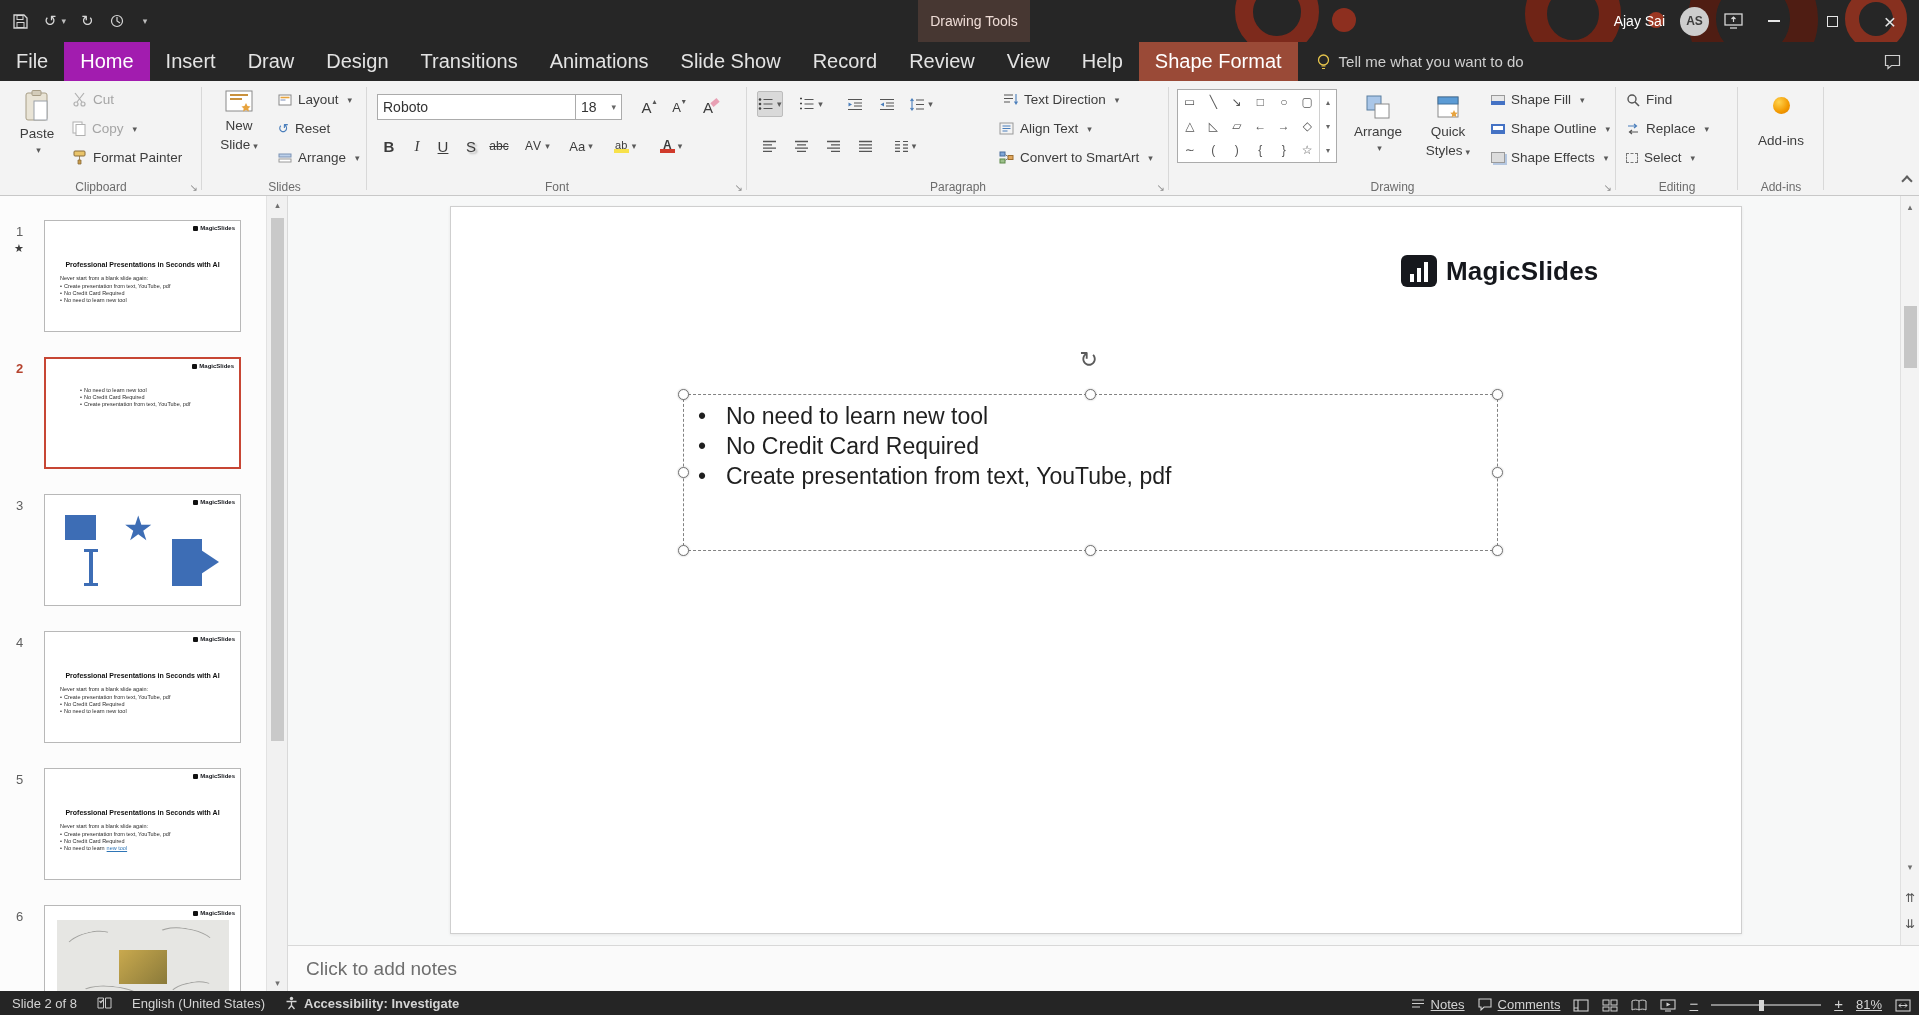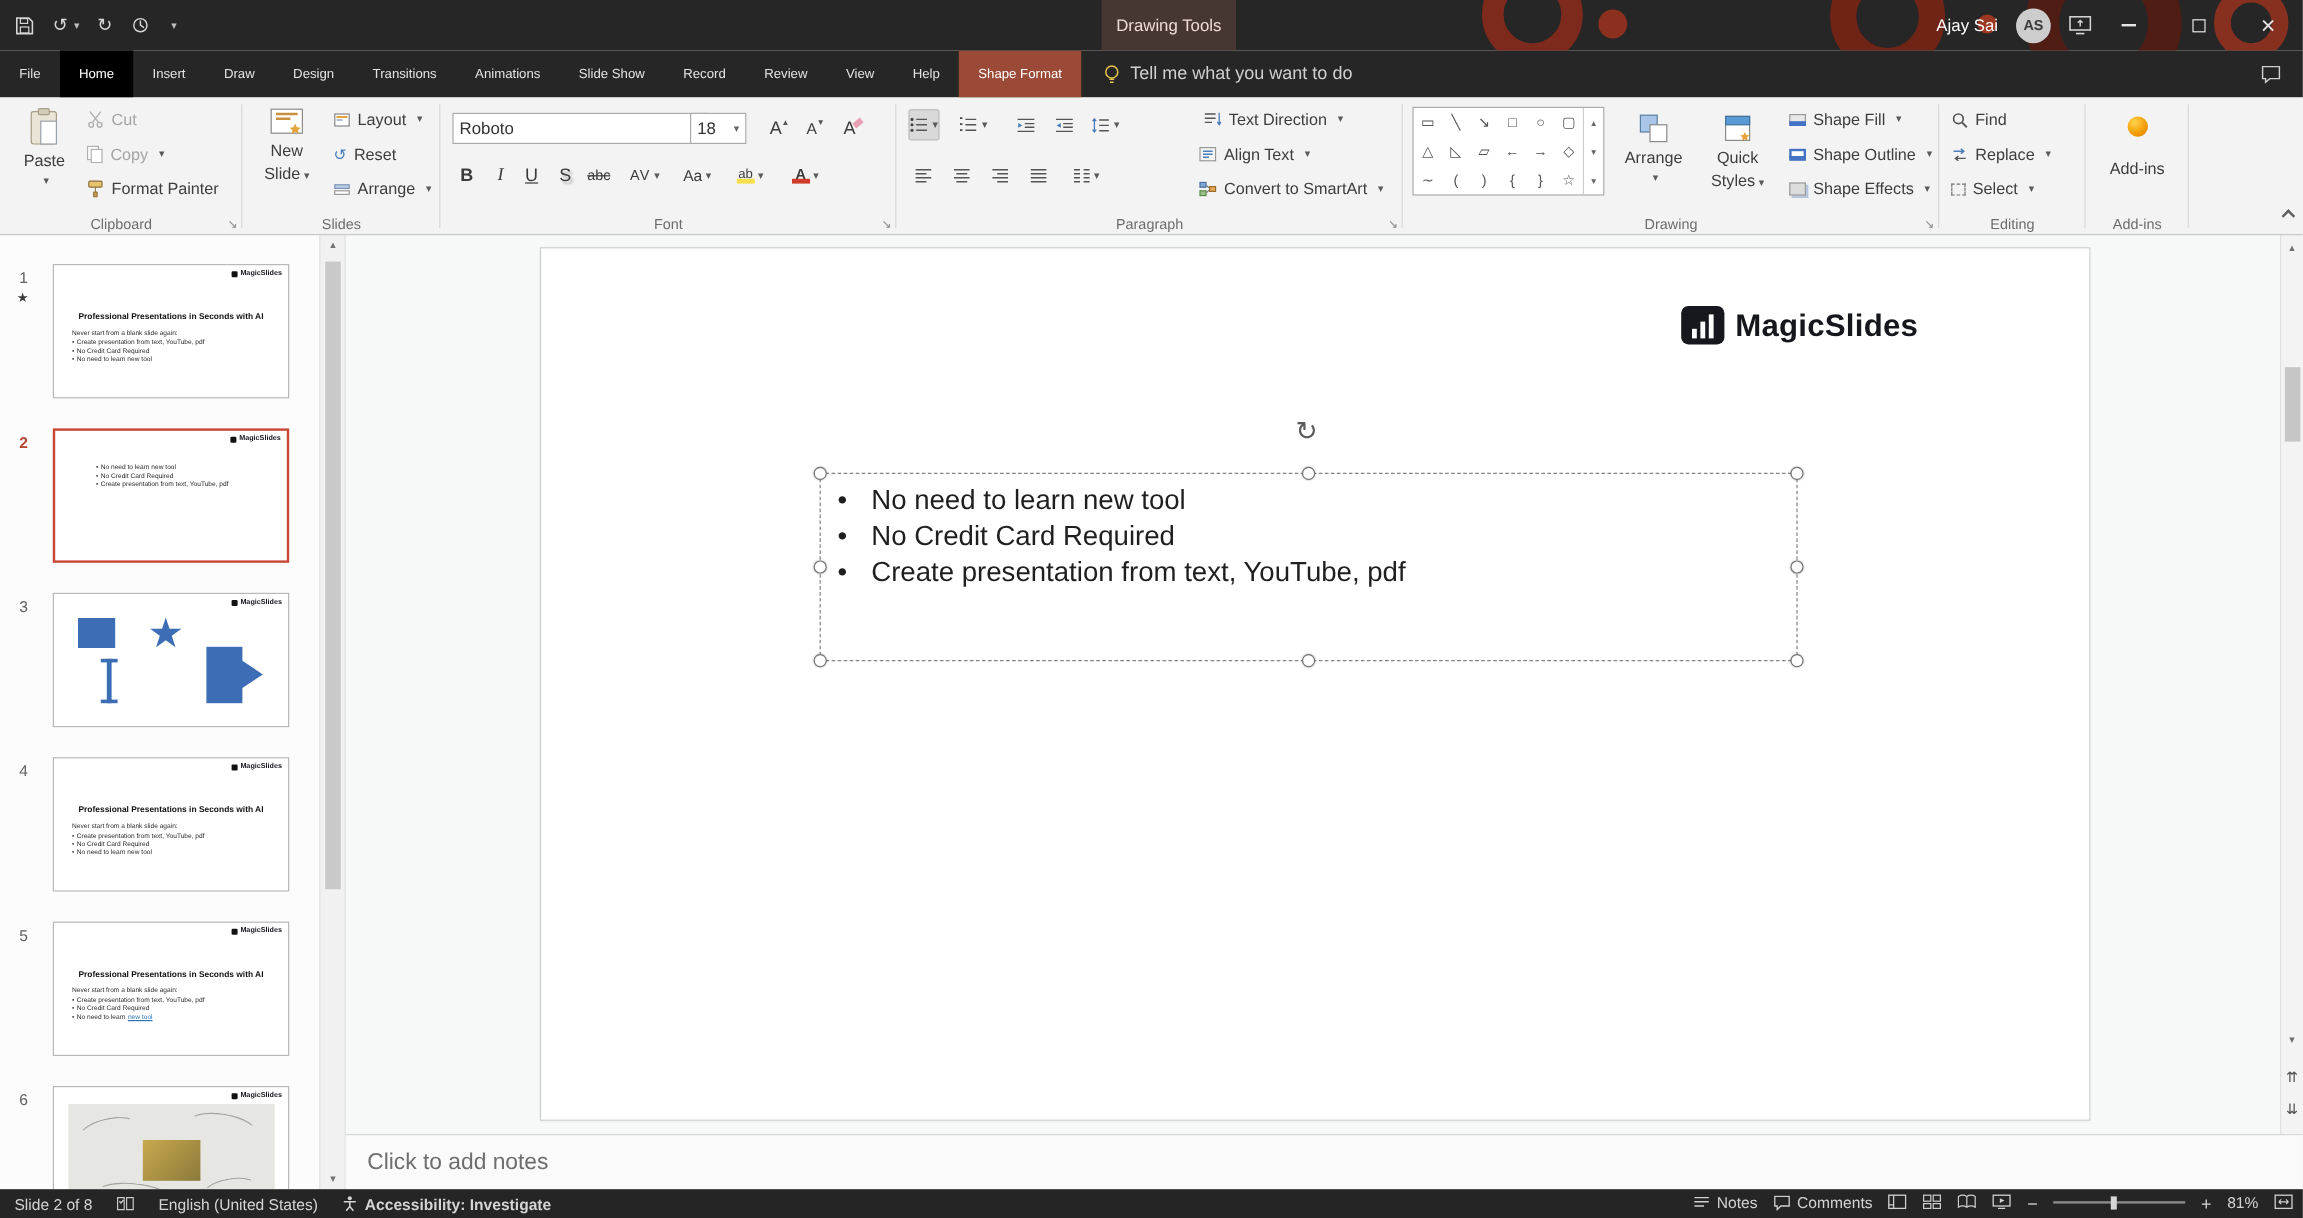--- a/index.html
+++ b/index.html
@@ -23,22 +23,22 @@
   #account{position:absolute;right:176px;top:0;height:42px;display:flex;align-items:center;gap:15px;z-index:2;}
   #user-name{color:#fff;font-size:14px;}
   #avatar{width:29px;height:29px;border-radius:50%;background:#cdcdcd;color:#3c3c3c;font-weight:bold;font-size:12px;display:flex;align-items:center;justify-content:center;}
   .winbtns{position:absolute;right:0;top:0;height:42px;display:flex;z-index:2;}
   .winbtn{width:58px;height:42px;display:flex;align-items:center;justify-content:center;}
   .min-g{width:12px;height:2px;background:#e6e6e6;}
   .max-g{width:11px;height:11px;border:1.5px solid #e6e6e6;}
   .close-g{color:#e6e6e6;font-size:21px;line-height:1;}
   
   #tabrow{position:absolute;left:0;top:42px;width:1919px;height:39px;background:#262626;display:flex;align-items:center;z-index:30;}
-  .tab{height:39px;display:flex;align-items:center;padding:0 16px;color:#e3e3e3;font-size:11px;white-space:nowrap;}
-  .tab.active{background:#000000;color:#fff;}
+  .tab{height:39px;display:flex;align-items:center;padding:0 16px;color:#e3e3e3;font-size:20px;white-space:nowrap;}
+  .tab.active{background:#a21caf;color:#fff;}
   .tab.contextual{background:#9a4a37;color:#ffffff;}
   #tellme{display:flex;align-items:center;gap:8px;margin-left:18px;color:#cfcfcf;font-size:15px;}
   #tab-right-ic{margin-left:auto;margin-right:18px;}
   
   #ribbon{position:absolute;left:0;top:81px;width:1919px;height:115px;background:#f3f3f3;border-bottom:1px solid #c8c8c8;display:flex;z-index:20;}
   .grp{position:relative;height:115px;flex:none;}
   .grp::after{content:"";position:absolute;right:0;top:6px;bottom:6px;width:1px;background:#d8d8d8;}
   .grp-label{position:absolute;bottom:2px;left:0;right:0;text-align:center;font-size:12px;color:#6c6c6c;}
   .launcher{position:absolute;right:4px;bottom:3px;font-size:10px;color:#8a8a8a;}
   .bb{position:absolute;display:flex;flex-direction:column;align-items:center;gap:3px;font-size:13.5px;color:#3d3d3d;text-align:center;line-height:1.2;}
@@ -98,21 +98,21 @@
   #v-scroll{position:absolute;left:1900px;top:196px;width:19px;height:749px;background:#f3f3f3;border-left:1px solid #e0e0e0;z-index:12;}
   #v-scroll .scroll-arrow{width:18px;}
   #v-thumb{position:absolute;left:3px;top:110px;width:13px;height:62px;background:#c6c6c6;}
   .navbtn{position:absolute;left:0;width:18px;height:20px;display:flex;align-items:center;justify-content:center;font-size:12px;color:#4f4f4f;}
   
   #notes-bar{position:absolute;left:288px;top:945px;width:1631px;height:46px;background:#fafafa;border-top:1px solid #d8d8d8;display:flex;align-items:center;z-index:12;}
   #notes-bar span{margin-left:18px;font-size:19px;color:#6e6e6e;}
   
   #statusbar{position:absolute;left:0;top:991px;width:1919px;height:24px;background:#252525;color:#d4d4d4;font-size:13px;display:flex;align-items:center;z-index:40;}
   .st-left{display:flex;align-items:center;gap:20px;padding-left:12px;}
-  .st-right{margin-left:auto;display:flex;align-items:flex-start;gap:13px;padding-right:8px;}
+  .st-right{margin-left:auto;display:flex;align-items:flex-end;gap:13px;padding-right:8px;text-decoration:underline;}
   .st-item{display:flex;align-items:center;gap:6px;white-space:nowrap;}
   .zs{position:relative;width:110px;height:14px;}
   .zs-track{position:absolute;left:0;right:0;top:6px;height:2px;background:#8a8a8a;}
   .zs-thumb{position:absolute;left:48px;top:2px;width:5px;height:11px;background:#d6d6d6;}
   .zbtn{font-size:15px;color:#d4d4d4;}
 </style>
 </head>
 <body>
 
 <div id="titlebar">

